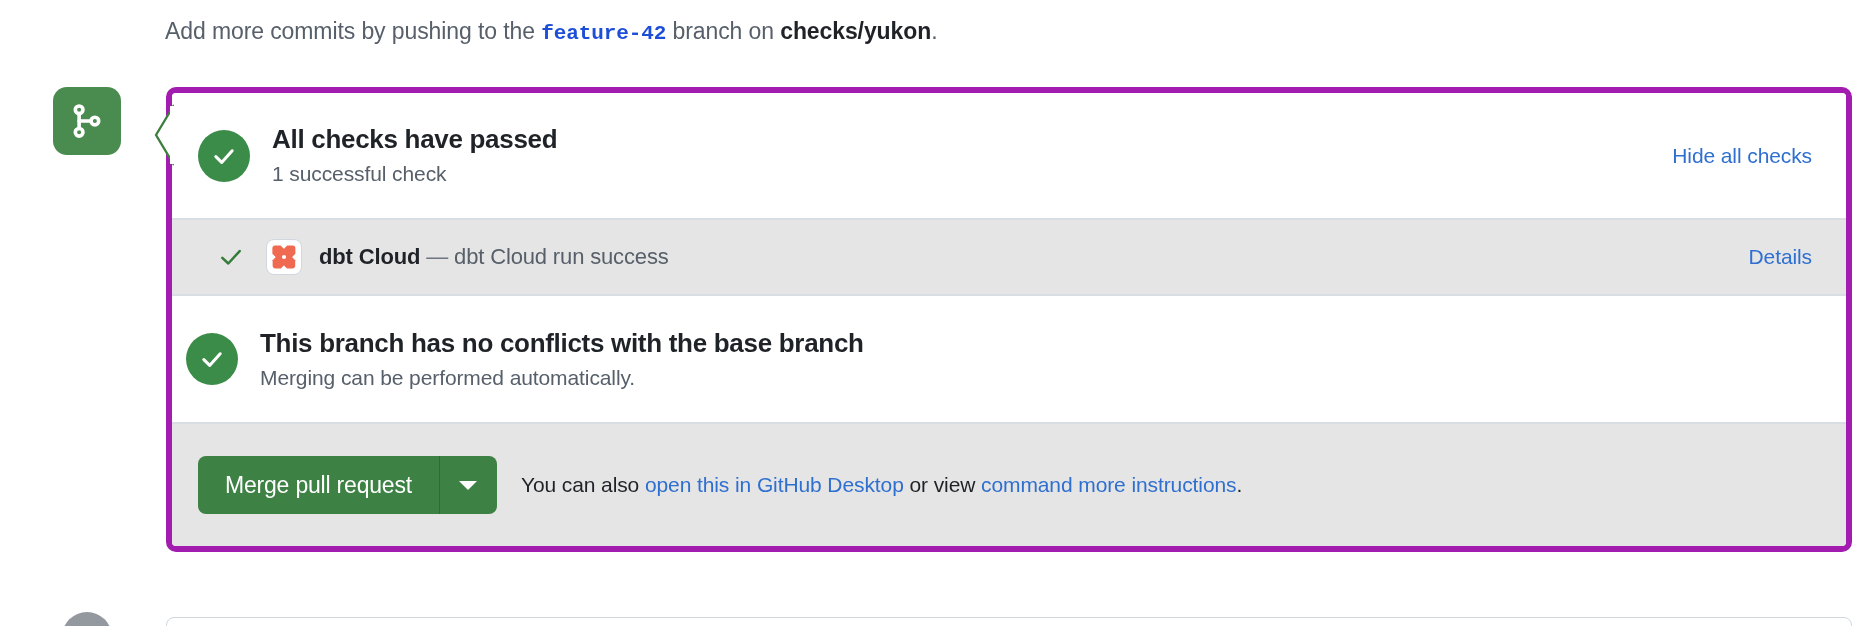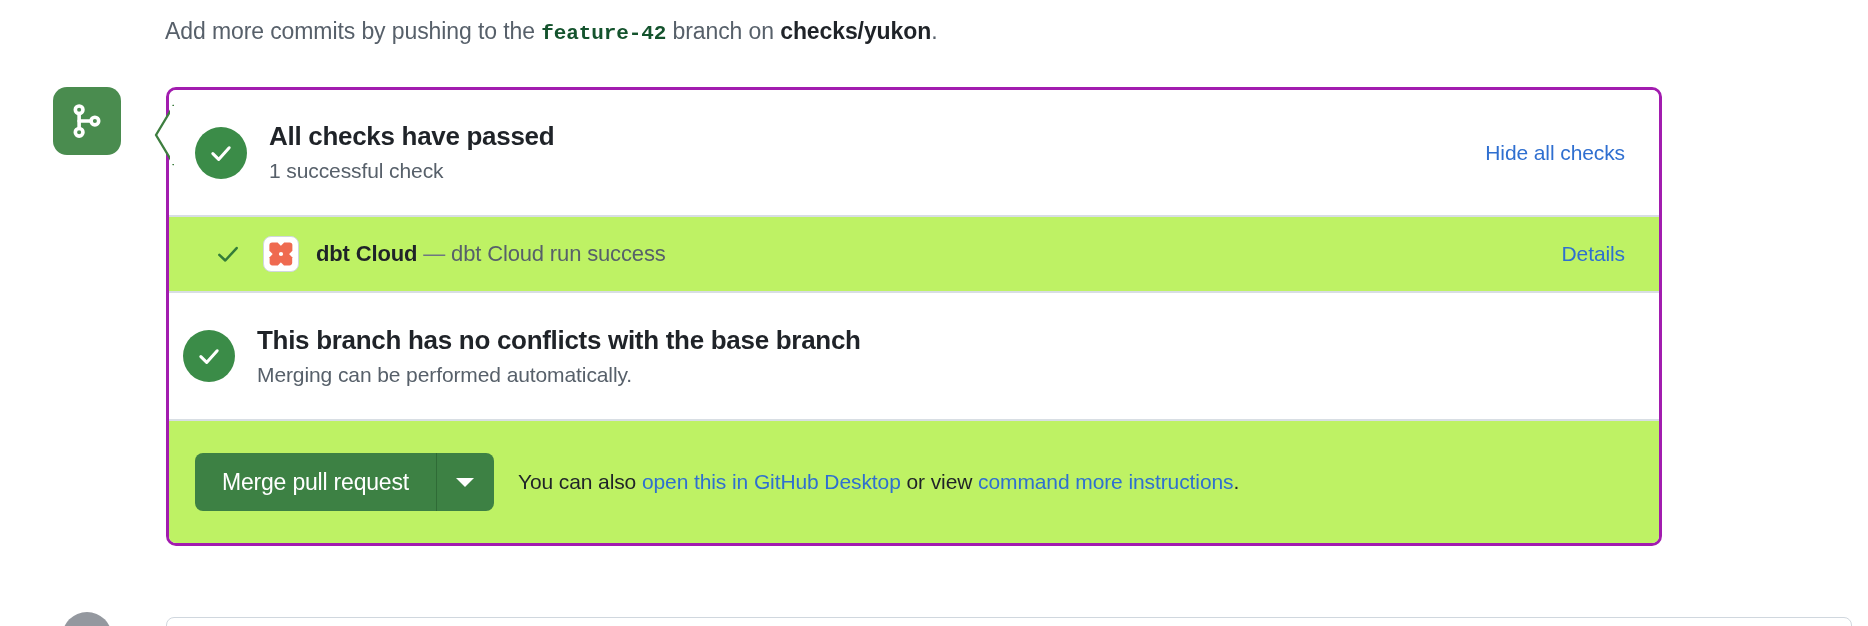--- a/index.html
+++ b/index.html
@@ -30,21 +30,21 @@
     font-size: 23px;
     line-height: 30px;
     color: #57606a;
     white-space: nowrap;
     letter-spacing: -0.1px;
   }
   .push-hint .mono {
     font-family: "Liberation Mono", "DejaVu Sans Mono", monospace;
     font-size: 21px;
     font-weight: 700;
-    color: #14532d;
+    color: #1d4ed8;
   }
   .push-hint .repo {
     font-weight: 700;
     color: #1f2328;
   }
 
   
   .merge-badge {
     position: absolute;
     left: 53px;
@@ -57,22 +57,22 @@
     align-items: center;
     justify-content: center;
   }
   .merge-badge svg { display: block; }
 
   
   .merge-box {
     position: absolute;
     left: 166px;
     top: 87px;
-    width: 1496px;
-    border: 3px solid #a21caf;
+    width: 1686px;
+    border: 6px solid #a21caf;
     border-radius: 10px;
     background: #ffffff;
     overflow: hidden;
   }
 
   
   .notch {
     position: absolute;
     left: 152px;
     top: 103px;
@@ -83,21 +83,21 @@
   }
 
   .section {
     position: relative;
     display: flex;
     align-items: center;
     padding: 0 24px;
   }
 
   .section.white { background: #ffffff; }
-  .section.gray  { background: #bef264; }
+  .section.gray  { background: #e5e5e5; }
 
   .section.divided { border-top: 2px solid #d8dee4; }
 
   
   .sec-checks {
     height: 125px;
     padding-left: 26px;
   }
 
   .circle-check {

